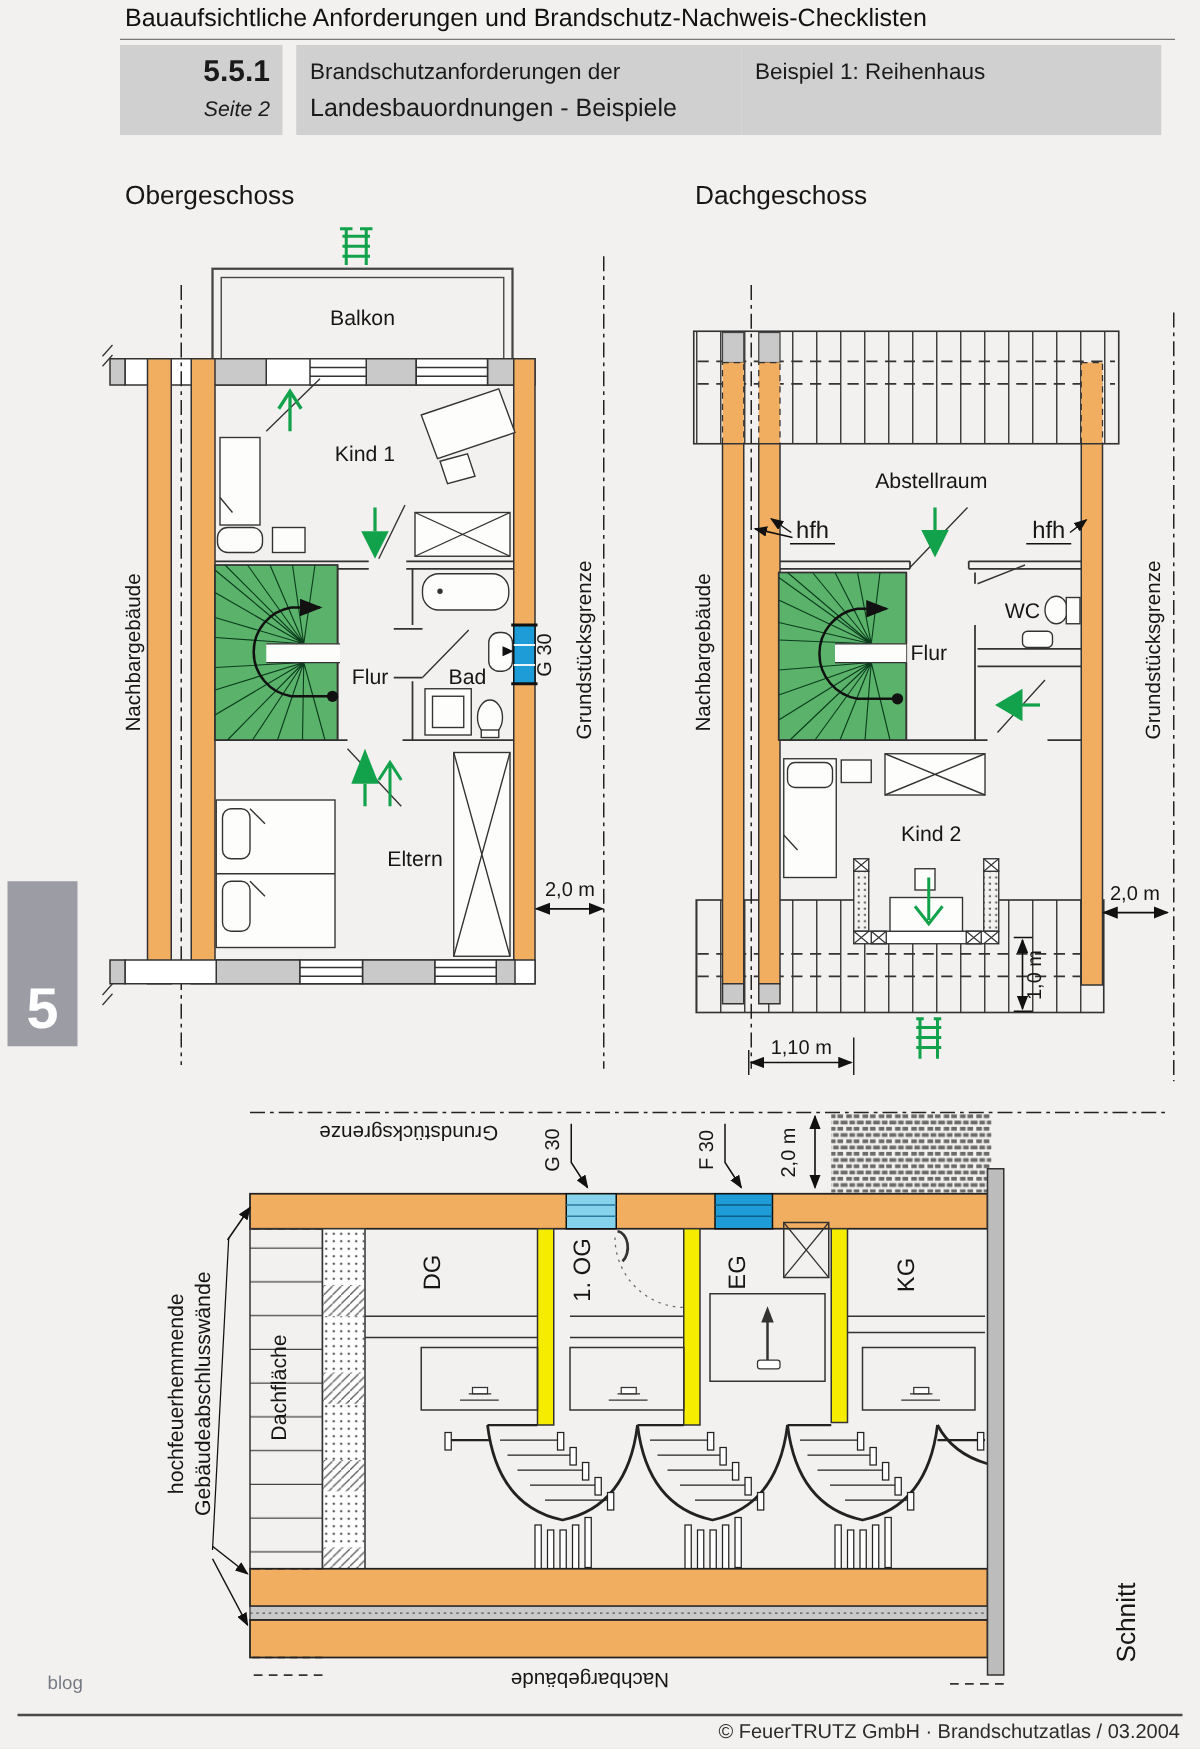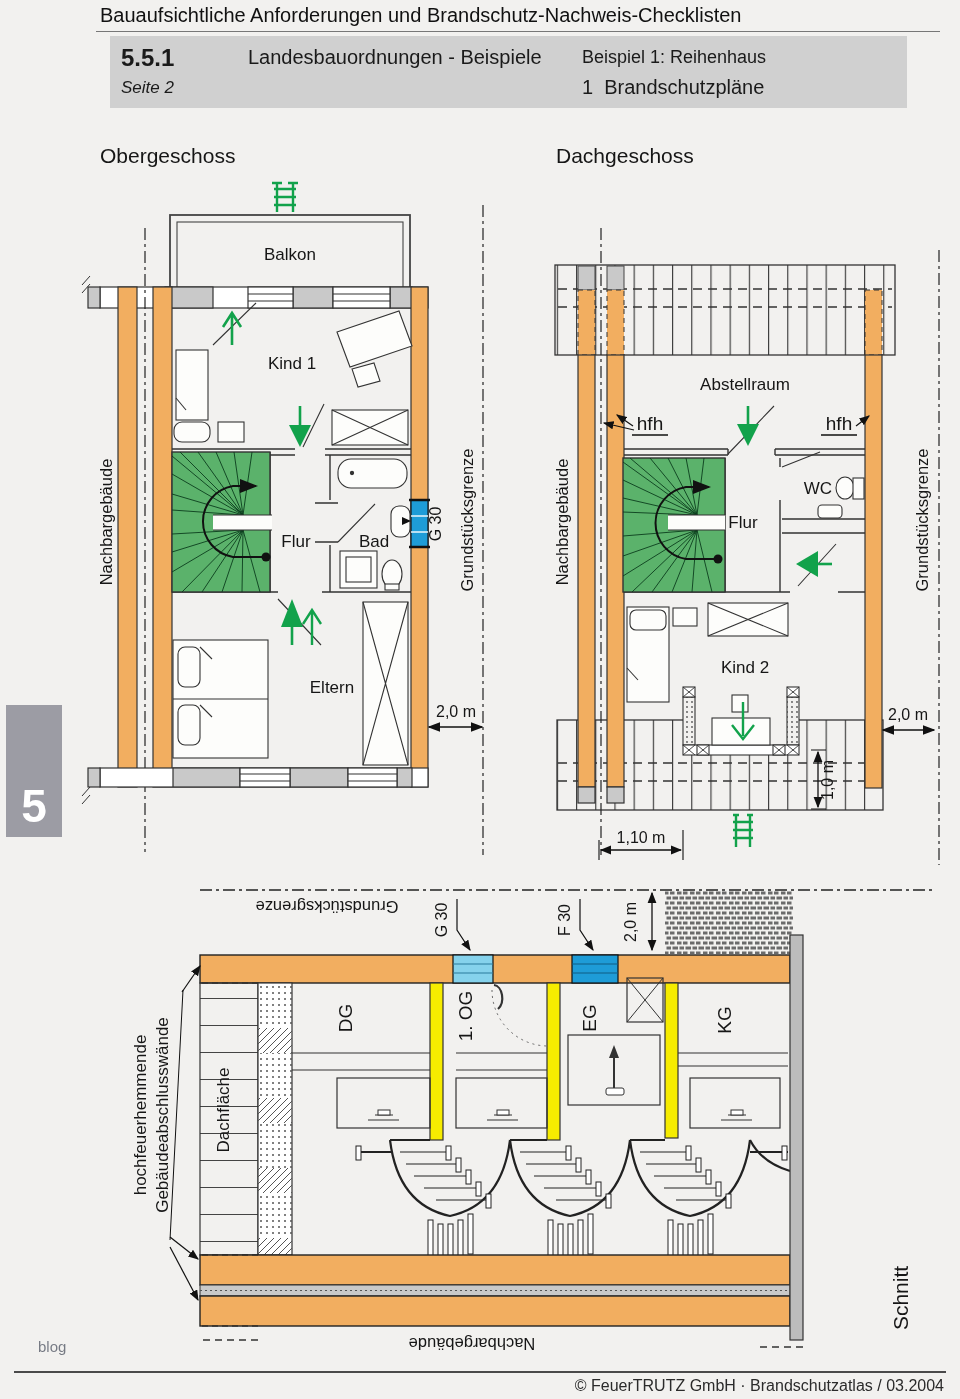--- a/index.html
+++ b/index.html
@@ -3,25 +3,25 @@
 <meta charset="utf-8">
 <style>
   html,body{margin:0;padding:0;background:#e8e7e5;}
   #page{position:relative;width:960px;height:1399px;background:#f2f1ef;overflow:hidden;
         font-family:"Liberation Sans","DejaVu Sans",sans-serif;color:#1a1a1a;}
   .doc-title{position:absolute;left:100px;top:4px;font-size:20px;color:#111;}
   .title-rule{position:absolute;left:96px;top:31px;width:844px;border-top:1.5px solid #777;}
   .hbox{position:absolute;top:36px;height:72px;background:#d0d0d0;box-sizing:border-box;padding:6px 10px 0 11px;}
   .hbox .l1{font-size:18px;line-height:30px;white-space:pre;}
   .hbox .l2{font-size:20px;line-height:30px;white-space:pre;}
-  #box-num{left:110px;width:130px;}
+  #box-num{left:96px;width:130px;text-align:right;}
   #box-num .l1{font-size:24px;font-weight:bold;line-height:32px;}
   #box-num .l2{font-size:17px;line-height:28px;font-style:italic;}
   #box-mid{left:237px;width:356px;}
-  #box-right{left:571px;width:336px;}
+  #box-right{left:593px;width:336px;}
   .plan-svg{position:absolute;}
   #chapter-tab{position:absolute;left:6px;top:705px;width:56px;height:132px;background:#9c9ca4;
      color:#fff;font-size:46px;font-weight:bold;display:flex;align-items:flex-end;justify-content:center;padding-bottom:4px;box-sizing:border-box;}
   #watermark{position:absolute;left:38px;top:1338px;font-size:15px;color:#0f172a;opacity:.55;}
   #footer-rule{position:absolute;left:14px;top:1371px;width:932px;border-top:2px solid #4a4a4a;}
   #footer-text{position:absolute;right:16px;top:1377px;font-size:16px;color:#2b2b2b;text-align:center;}
   svg text{font-family:"Liberation Sans","DejaVu Sans",sans-serif;fill:#161616;}
 </style>
 </head>
 <body>
@@ -29,25 +29,25 @@
 <div id="page">
 
   <div class="doc-title">Bauaufsichtliche Anforderungen und Brandschutz-Nachweis-Checklisten</div>
   <div class="title-rule"></div>
 
   <div class="hbox" id="box-num">
     <div class="l1">5.5.1</div>
     <div class="l2">Seite 2</div>
   </div>
   <div class="hbox" id="box-mid">
+    <div class="l1">Brandschutzanforderungen der</div>
     <div class="l2">Landesbauordnungen - Beispiele</div>
   </div>
   <div class="hbox" id="box-right">
     <div class="l1">Beispiel 1: Reihenhaus</div>
-    <div class="l2">1  Brandschutzpläne</div>
   </div>
 
   <svg class="plan-svg" style="left:80px;top:135px;" width="425" height="730" viewBox="80 135 425 730">
     <defs>
       <marker id="ogArr" markerWidth="9" markerHeight="7" refX="8" refY="3.5" orient="auto-start-reverse">
         <path d="M0,0 L9,3.5 L0,7 z" fill="#111"></path>
       </marker>
     </defs>
     <text x="100" y="163" font-size="21">Obergeschoss</text>
 

